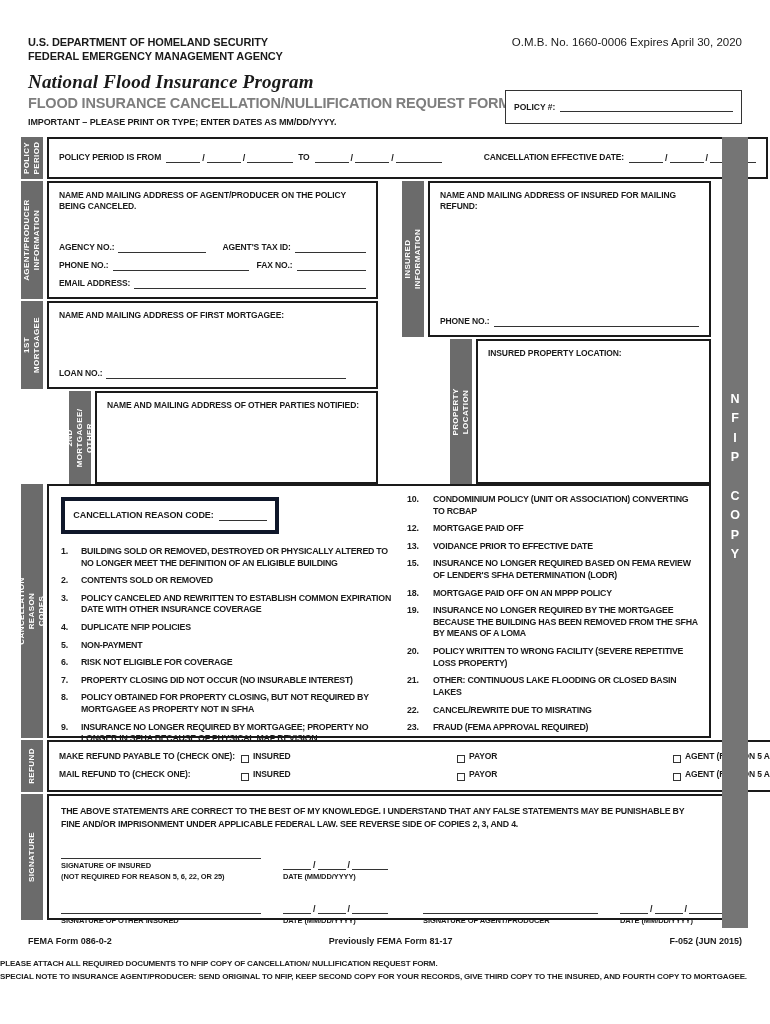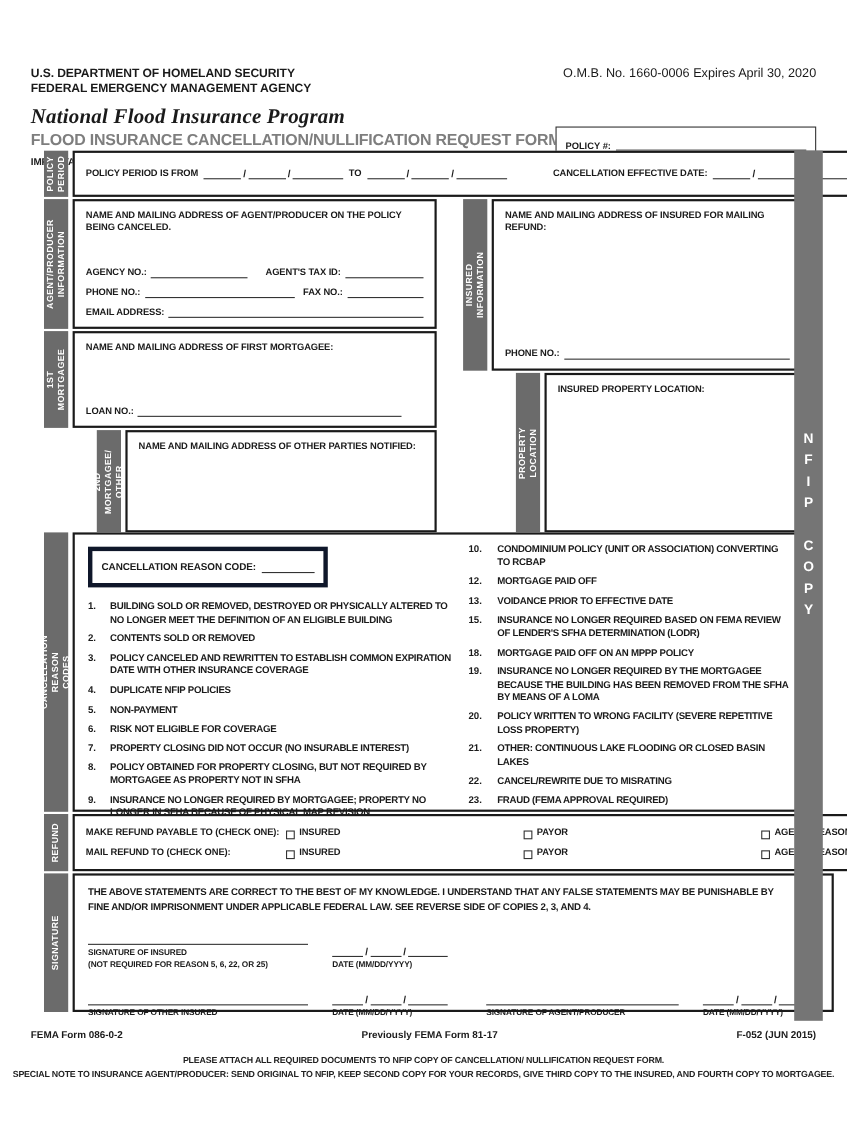--- a/index.html
+++ b/index.html
@@ -3,37 +3,37 @@
 <meta charset="utf-8">
 <style>
   * { margin:0; padding:0; box-sizing:border-box; }
   html,body { background:#fff; }
   body {
     width:770px; height:1024px; position:relative;
     font-family:"Liberation Sans", sans-serif;
     color:#1a1a1a; -webkit-font-smoothing:antialiased;
   }
   
-  .header { position:absolute; left:28px; top:61px; width:714px; }
+  .header { position:absolute; left:28px; top:36px; width:714px; }
   .hdr-row1 { display:flex; justify-content:space-between; align-items:flex-start; }
   .dept-line { font-size:11px; font-weight:bold; line-height:1.25; letter-spacing:-0.1px; }
   .omb { font-size:11.5px; line-height:1.2; }
   .program { font-family:"Liberation Serif", serif; font-style:italic; font-weight:bold; font-size:19px; margin-top:7px; letter-spacing:0.2px; }
   .form-title { font-size:14.5px; font-weight:bold; color:#7e7e7e; margin-top:2px; letter-spacing:-0.2px; }
   .important { font-size:9px; font-weight:bold; margin-top:6px; letter-spacing:-0.1px; }
   .policy-box {
     position:absolute; left:477px; top:54px; width:237px; height:34px;
     border:1.5px solid #333; display:flex; align-items:center; padding:0 8px; background:#fff;
   }
   .policy-box .lbl { font-size:8.5px; font-weight:bold; margin-right:5px; white-space:nowrap; }
   
   .bl { display:inline-block; border-bottom:1px solid #333; height:10px; vertical-align:-1px; }
   .slash { font-size:9px; font-weight:bold; padding:0 2px; }
   
-  .form-wrap { position:absolute; left:40px; top:137px; width:690px; }
+  .form-wrap { position:absolute; left:21px; top:137px; width:690px; }
   .band { display:flex; margin-bottom:2px; }
   .side { width:22px; background:#6b6b6b; margin-right:4px; position:relative; flex:none; }
   .vlabel {
     position:absolute; left:50%; top:50%;
     transform:translate(-50%,-50%) rotate(-90deg);
     color:#fff; font-weight:bold; font-size:8px; letter-spacing:0.4px;
     white-space:pre-line; text-align:center; line-height:1.25;
   }
   .content { flex:1; border:2px solid #1a1a1a; background:#fff; position:relative; }
   .flabel { font-size:8.5px; font-weight:bold; letter-spacing:-0.1px; line-height:1.3; }
@@ -79,21 +79,21 @@
   
   .nfip-bar { position:absolute; left:722px; top:137px; width:26px; height:791px; background:#757575; }
   .nfip-letters {
     position:absolute; top:253px; left:0; width:100%;
     color:#fff; font-weight:bold; font-size:12.5px; text-align:center;
     white-space:pre-line; line-height:1.55; letter-spacing:0;
   }
   
   .footer-row { position:absolute; left:28px; top:936px; width:714px; display:flex; justify-content:space-between; }
   .footer-row .f { font-size:9px; font-weight:bold; }
-  .notes { position:absolute; left:0; top:958px; width:770px; text-align:center; }
+  .notes { position:absolute; left:0; top:958px; width:770px; }
   .notes div { font-size:8px; font-weight:bold; letter-spacing:-0.15px; line-height:1.6; color:#222; }
 </style>
 </head>
 <body>
 
 <div class="header">
   <div class="hdr-row1">
     <div>
       <div class="dept-line">U.S. DEPARTMENT OF HOMELAND SECURITY</div>
       <div class="dept-line">FEDERAL EMERGENCY MANAGEMENT AGENCY</div>

